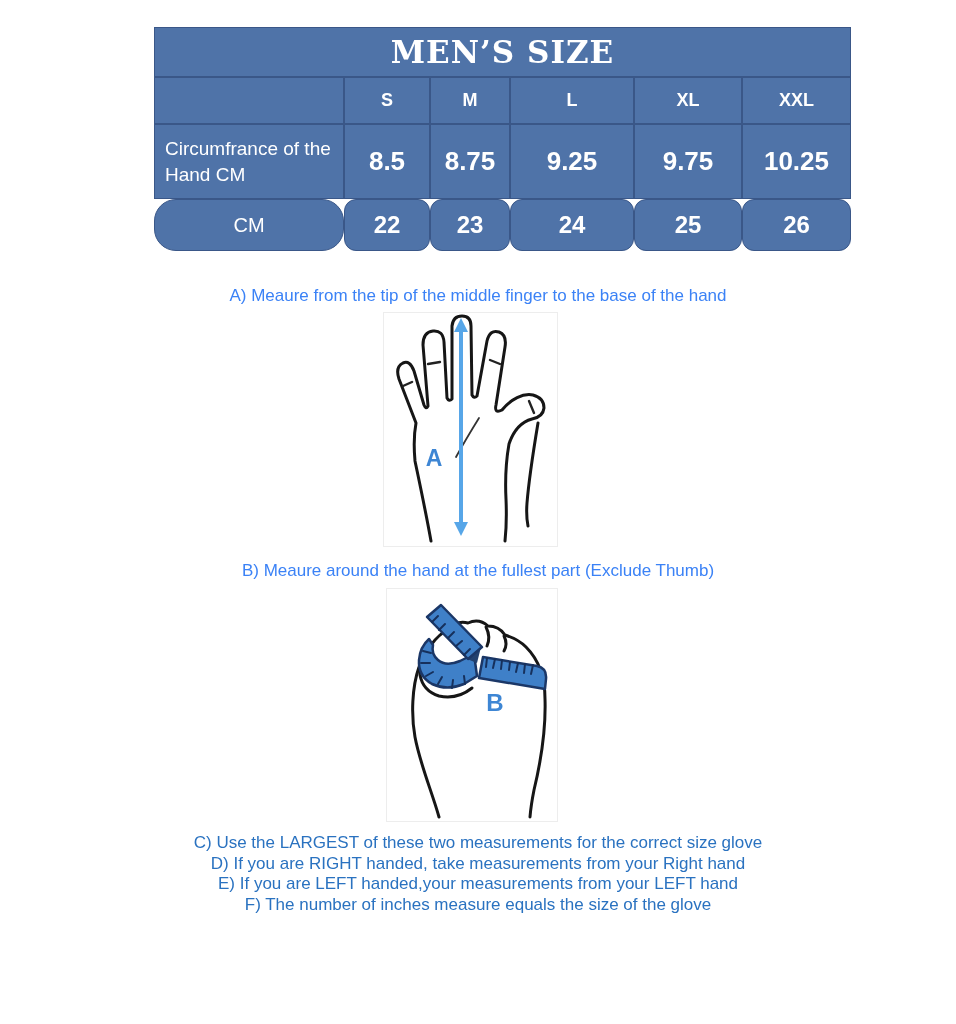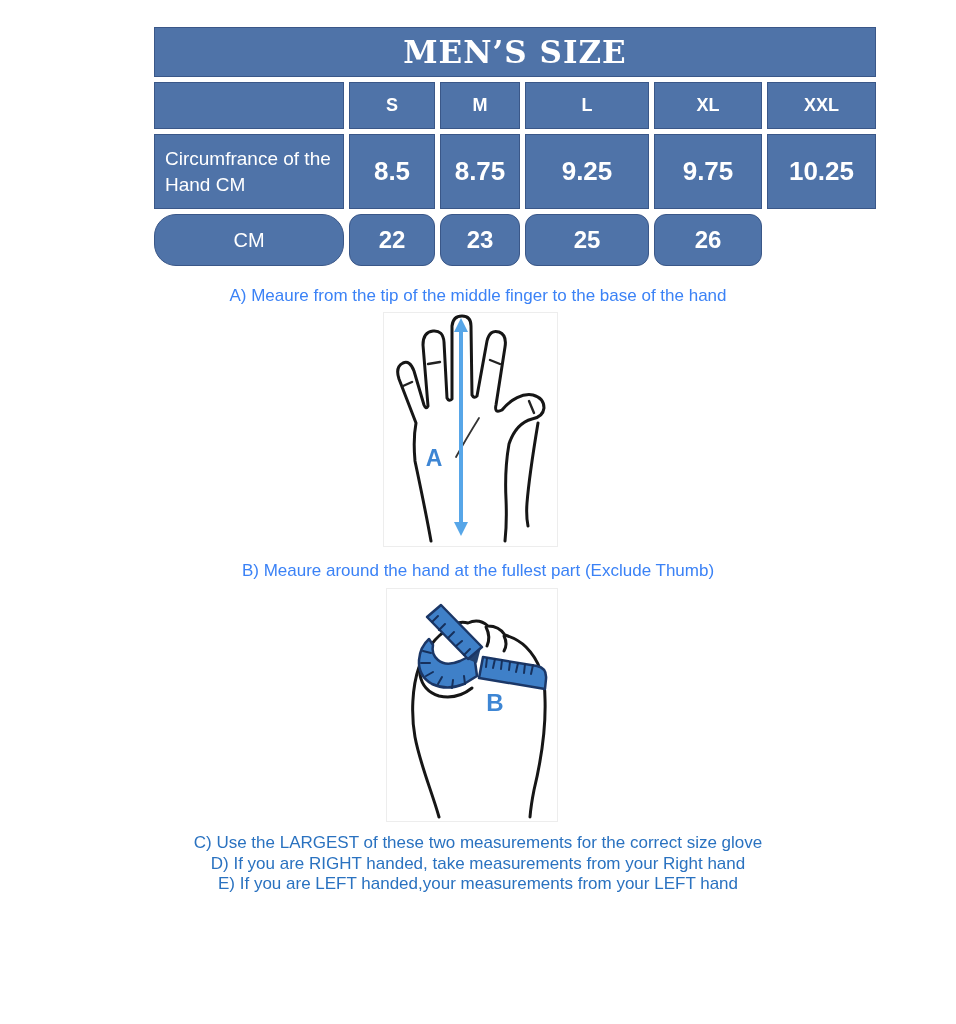--- a/index.html
+++ b/index.html
@@ -6,21 +6,20 @@
   .page {
     position:relative; width:956px; height:1024px; background:#ffffff;
     font-family:"Liberation Sans", sans-serif; overflow:hidden;
   }
   
   .size-table {
     position:absolute; left:154px; top:27px; width:722px;
     display:grid;
     grid-template-columns:190px 86px 80px 124px 108px 109px;
     grid-template-rows:50px 47px 75px 52px;
-    gap:5px;
   }
   .cell {
     background:#4f73a8;
     border:1px solid #3a5788;
     box-sizing:border-box;
     color:#ffffff;
     display:flex; align-items:center; justify-content:center;
     text-align:center;
   }
   .cell.title {
@@ -81,20 +80,21 @@
     <div class="cell rowlabel">Circumfrance of the Hand CM</div>
     <div class="cell val">8.5</div>
     <div class="cell val">8.75</div>
     <div class="cell val">9.25</div>
     <div class="cell val">9.75</div>
     <div class="cell val">10.25</div>
 
     <div class="cell rowlabel-center">CM</div>
     <div class="cell val2">22</div>
     <div class="cell val2">23</div>
+    <div class="cell val2">24</div>
     <div class="cell val2">25</div>
     <div class="cell val2">26</div>
   </div>
 
   <div class="caption caption-a">A) Meaure from the tip of the middle finger to the base of the hand</div>
 
   <div class="illo illo-a">
     <svg viewBox="0 0 173 233" xmlns="http://www.w3.org/2000/svg">
       <path class="hand-line" d="M47,228 C42,200 36,172 31,148 Q29,126 32,110 L15,66 Q11,54 19,50 Q26,47 30,58 L40,92 Q42,97 44,93 L39,32 Q39,19 49,18 Q59,17 60,29 L63,85 Q65,89 68,86 L68,13 Q69,3 78,3 Q87,3 87,13 L88,82 Q90,86 93,83 L103,28 Q106,16 115,19 Q123,22 121,34 L112,92 Q110,101 118,97 C127,86 139,80 149,82 Q160,85 160,95 Q159,104 148,106 C137,109 129,119 125,131 C122,148 121,166 122,186 Q123,210 121,228"></path>
       <path class="hand-line" d="M154,110 C149,140 145,165 143,190 Q142,203 144,213"></path>
@@ -149,15 +149,16 @@
         <line class="tick" x1="146" y1="76" x2="144" y2="85"></line>
       </g>
       <text class="diagram-letter" x="108" y="122" font-size="24" text-anchor="middle">B</text>
     </svg>
   </div>
 
   <div class="notes">
     <div>C) Use the LARGEST of these two measurements for the correct size glove</div>
     <div>D) If you are RIGHT handed, take measurements from your Right hand</div>
     <div>E) If you are LEFT handed,your measurements from your LEFT hand</div>
+    <div>F) The number of inches measure equals the size of the glove</div>
   </div>
 
 </div>
 
 </body></html>

